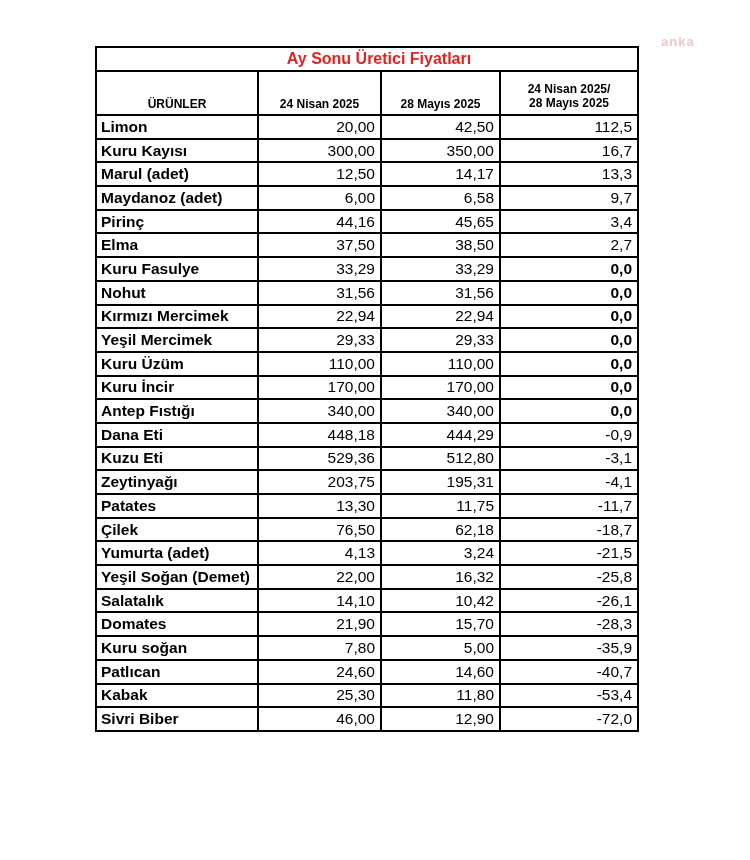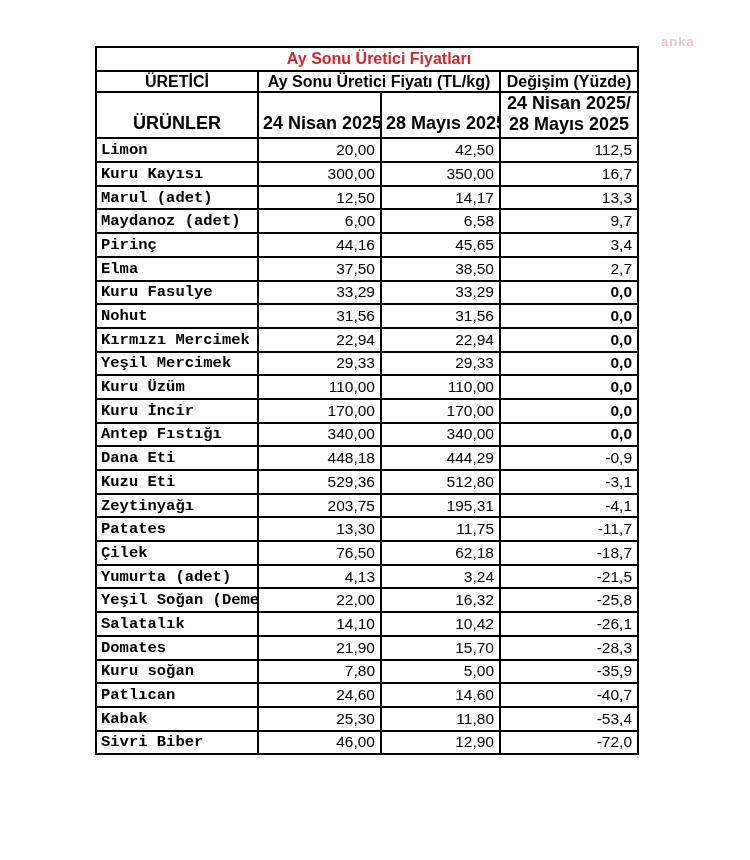--- a/index.html
+++ b/index.html
@@ -51,38 +51,37 @@
   tr.hdr td {
     height: 19px;
     font-weight: bold;
     font-size: 16px;
     text-align: center;
     vertical-align: middle;
   }
   tr.subhdr td {
     height: 39px;
     font-weight: bold;
-    font-size: 18px;
+    font-size: 12px;
     text-align: center;
     vertical-align: bottom;
     padding-bottom: 3px;
   }
   tr.subhdr td.ratio {
     white-space: pre-line;
     line-height: 1.15;
   }
   tbody td {
     height: 21.7px;
     font-size: 15.5px;
     vertical-align: middle;
   }
   tbody td.name {
     font-weight: bold;
     text-align: left;
-    font-family: Liberation Mono, monospace;
   }
   tbody td.num {
     text-align: right;
     padding-right: 5px;
   }
   tbody td.num.b {
     font-weight: bold;
   }
 </style>
 </head>
@@ -96,25 +95,20 @@
     <colgroup>
       <col style="width:162px">
       <col style="width:123px">
       <col style="width:119px">
       <col style="width:138px">
     </colgroup>
     <thead>
       <tr>
         <td colspan="4" class="title-cell" style="color: rgb(221, 36, 36); padding-left: 28px;">Ay Sonu Üretici Fiyatları</td>
       </tr>
-      <tr class="hdr">
-        <td>ÜRETİCİ</td>
-        <td colspan="2">Ay Sonu Üretici Fiyatı (TL/kg)</td>
-        <td>Değişim (Yüzde)</td>
-      </tr>
       <tr class="subhdr">
         <td>ÜRÜNLER</td>
         <td>24 Nisan 2025</td>
         <td>28 Mayıs 2025</td>
         <td class="ratio">24 Nisan 2025/
 28 Mayıs 2025</td>
       </tr>
     </thead>
     <tbody id="table-body">
         <tr>

